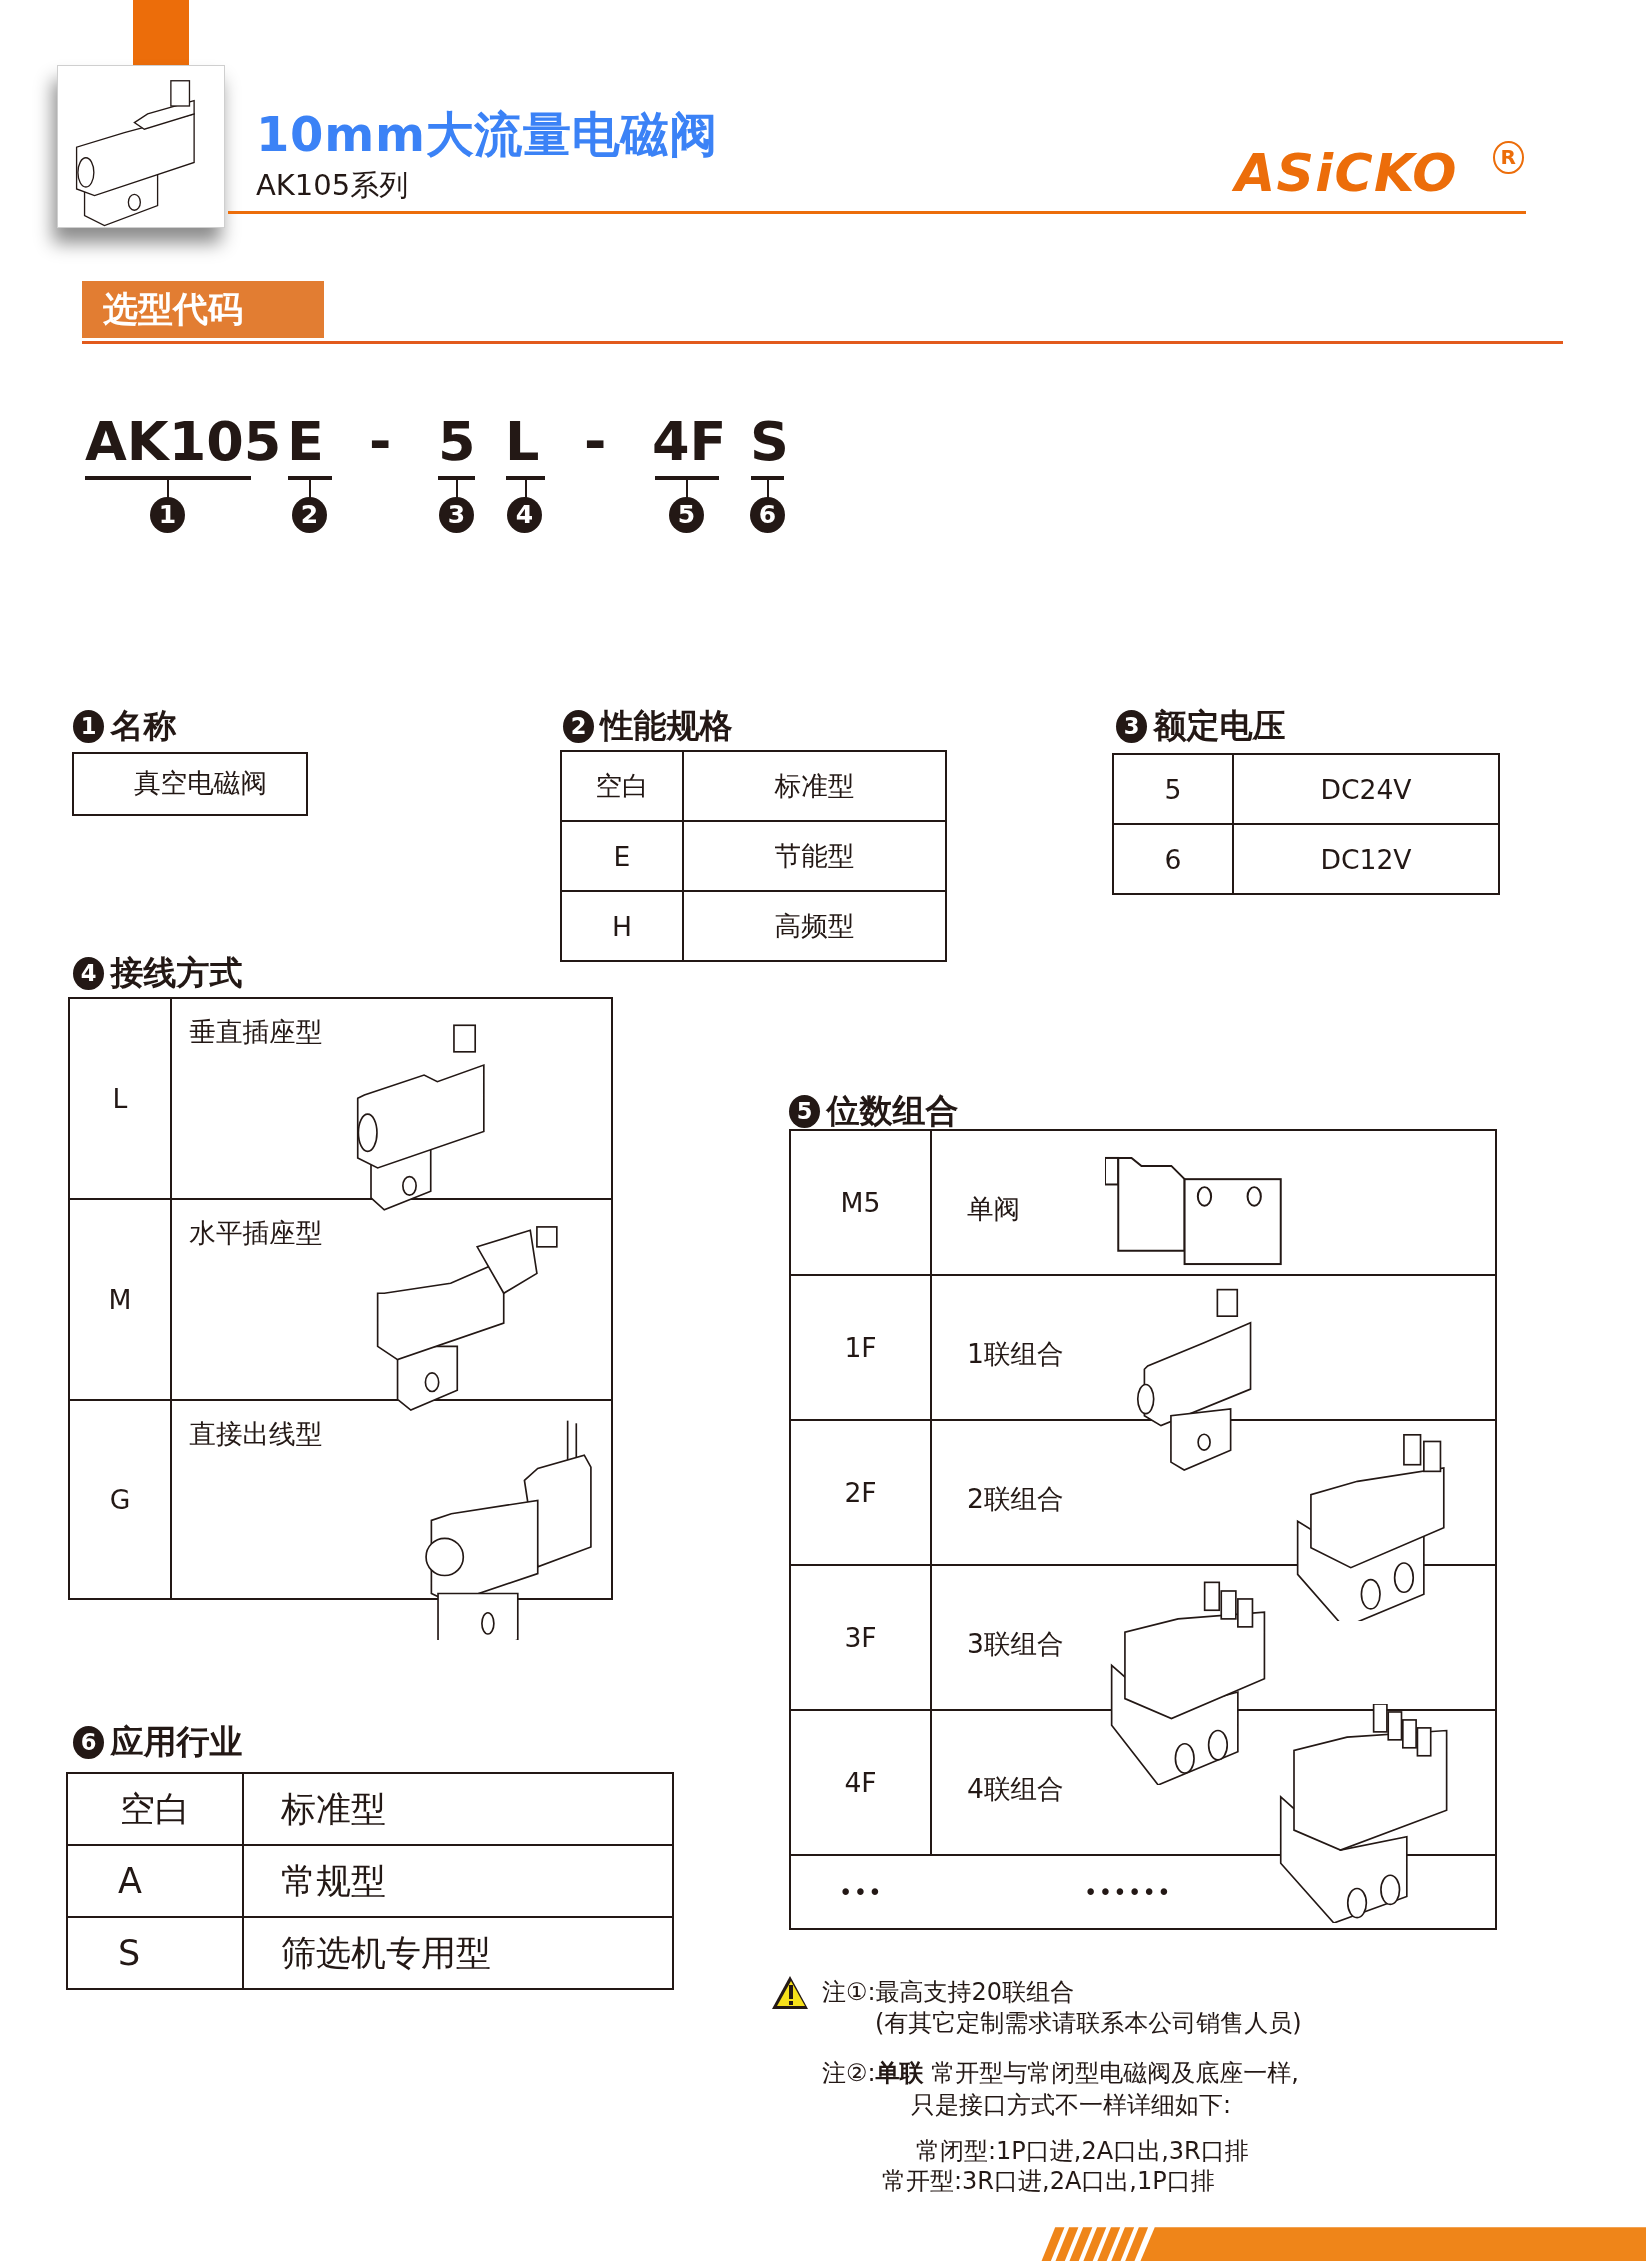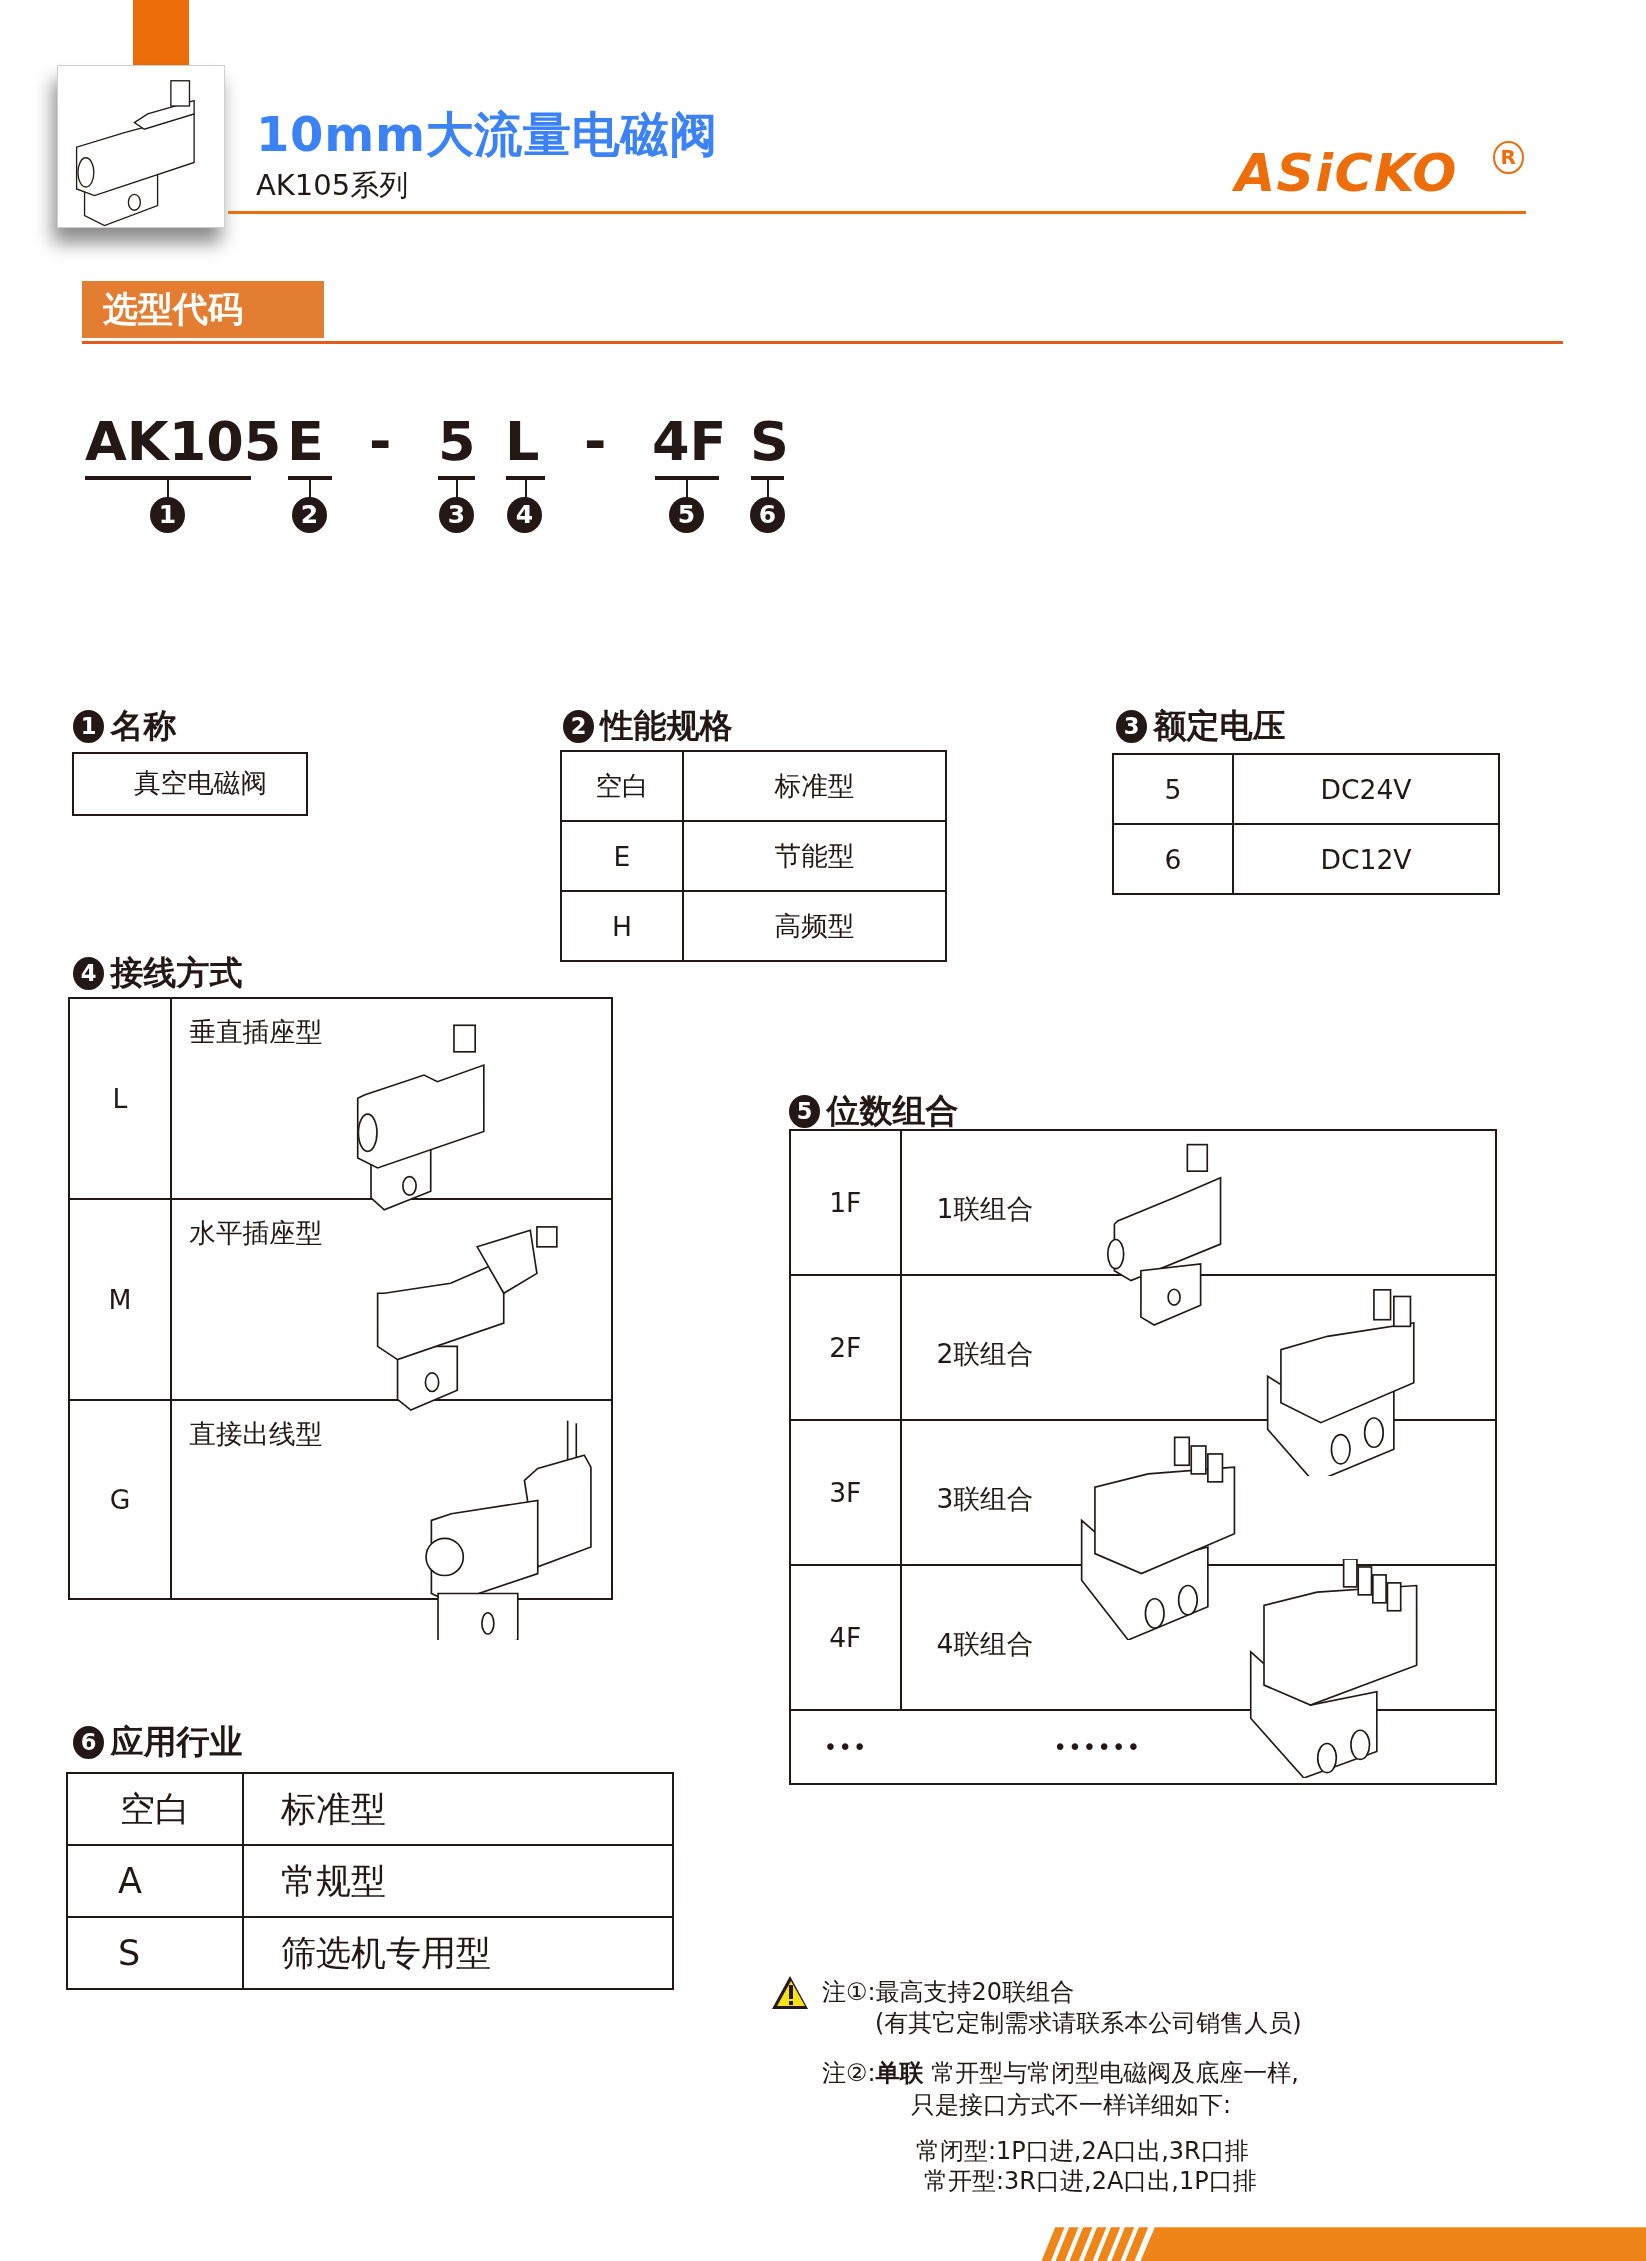--- a/index.html
+++ b/index.html
@@ -202,20 +202,35 @@
   </tr>
 </tbody>
   </table>
 
 <div class="abs sec-title" style="left:789px;top:1089px;">
   <span class="badge">5</span>
   <span>位数组合</span>
 </div>
 <table class="spec" style="left:789px;top:1129px;width:708px;">
   <tbody>
+      <tr style="height:145px;">
+    <td class="c" style="width:139px;">M5</td>
+    <td class="cell-img">
+      <span class="abs" style="left:35px;top:60px;">单阀</span>
+      <svg class="abs" style="left:173px;top:20px;" width="252" height="120" viewBox="0 0 380 180">
+        <g fill="#fff" stroke="#231815" stroke-width="3">
+          <rect x="0" y="10" width="20" height="40"></rect>
+          <polygon points="20,10 40,10 55,22 100,22 120,42 120,150 20,150"></polygon>
+          <rect x="120" y="42" width="145" height="128"></rect>
+          <ellipse cx="150" cy="68" rx="10" ry="14"></ellipse>
+          <ellipse cx="225" cy="68" rx="10" ry="14"></ellipse>
+        </g>
+      </svg>
+    </td>
+  </tr>
   <tr style="height:145px;">
     <td class="c">1F</td>
     <td class="cell-img">
       <span class="abs" style="left:35px;top:60px;">1联组合</span>
       <svg class="abs" style="left:199px;top:6.6px;" width="186" height="199" viewBox="0 0 280 300">
         <g fill="#fff" stroke="#231815" stroke-width="2.5">
           <polygon points="20,130 20,200 45,215 180,160 180,60 110,90 25,125"></polygon>
           <rect x="130" y="10" width="30" height="40"></rect>
           <polygon points="60,200 60,270 80,282 150,252 150,190"></polygon>
           <ellipse cx="22" cy="175" rx="12" ry="22"></ellipse>
@@ -310,21 +325,21 @@
   <div class="abs" style="left:16.6px;top:25px;width:4px;height:4px;background:#231815;"></div>
 </div>
 <div class="abs note" style="left:822px;top:1976px;">注①:最高支持20联组合</div>
 <div class="abs note" style="left:875px;top:2007px;">(有其它定制需求请联系本公司销售人员)</div>
 
 <div class="abs note" style="left:822px;top:2057px;">
   <span>注②:</span><b>单联</b><span> 常开型与常闭型电磁阀及底座一样,</span>
 </div>
 <div class="abs note" style="left:887px;top:2089px;margin-left:24px;">只是接口方式不一样详细如下:</div>
 <div class="abs note" style="left:916px;top:2135px;">常闭型:1P口进,2A口出,3R口排</div>
-<div class="abs note" style="left:924px;top:2165px;text-align:center;">常开型:3R口进,2A口出,1P口排</div>
+<div class="abs note" style="left:882px;top:2165px;text-align:center;">常开型:3R口进,2A口出,1P口排</div>
 
 <svg class="abs footer-stripes" viewBox="0 0 934 52">
   <g fill="#ef8519">
     <polygon points="23,52 37,52 58,0 44,0"></polygon>
     <polygon points="44,52 58,52 79,0 65,0"></polygon>
     <polygon points="65,52 79,52 100,0 86,0"></polygon>
     <polygon points="86,52 100,52 121,0 107,0"></polygon>
     <polygon points="107,52 121,52 142,0 128,0"></polygon>
     <polygon points="128,52 142,52 163,0 149,0"></polygon>
     <polygon points="149,52 163,52 184,0 170,0"></polygon>

